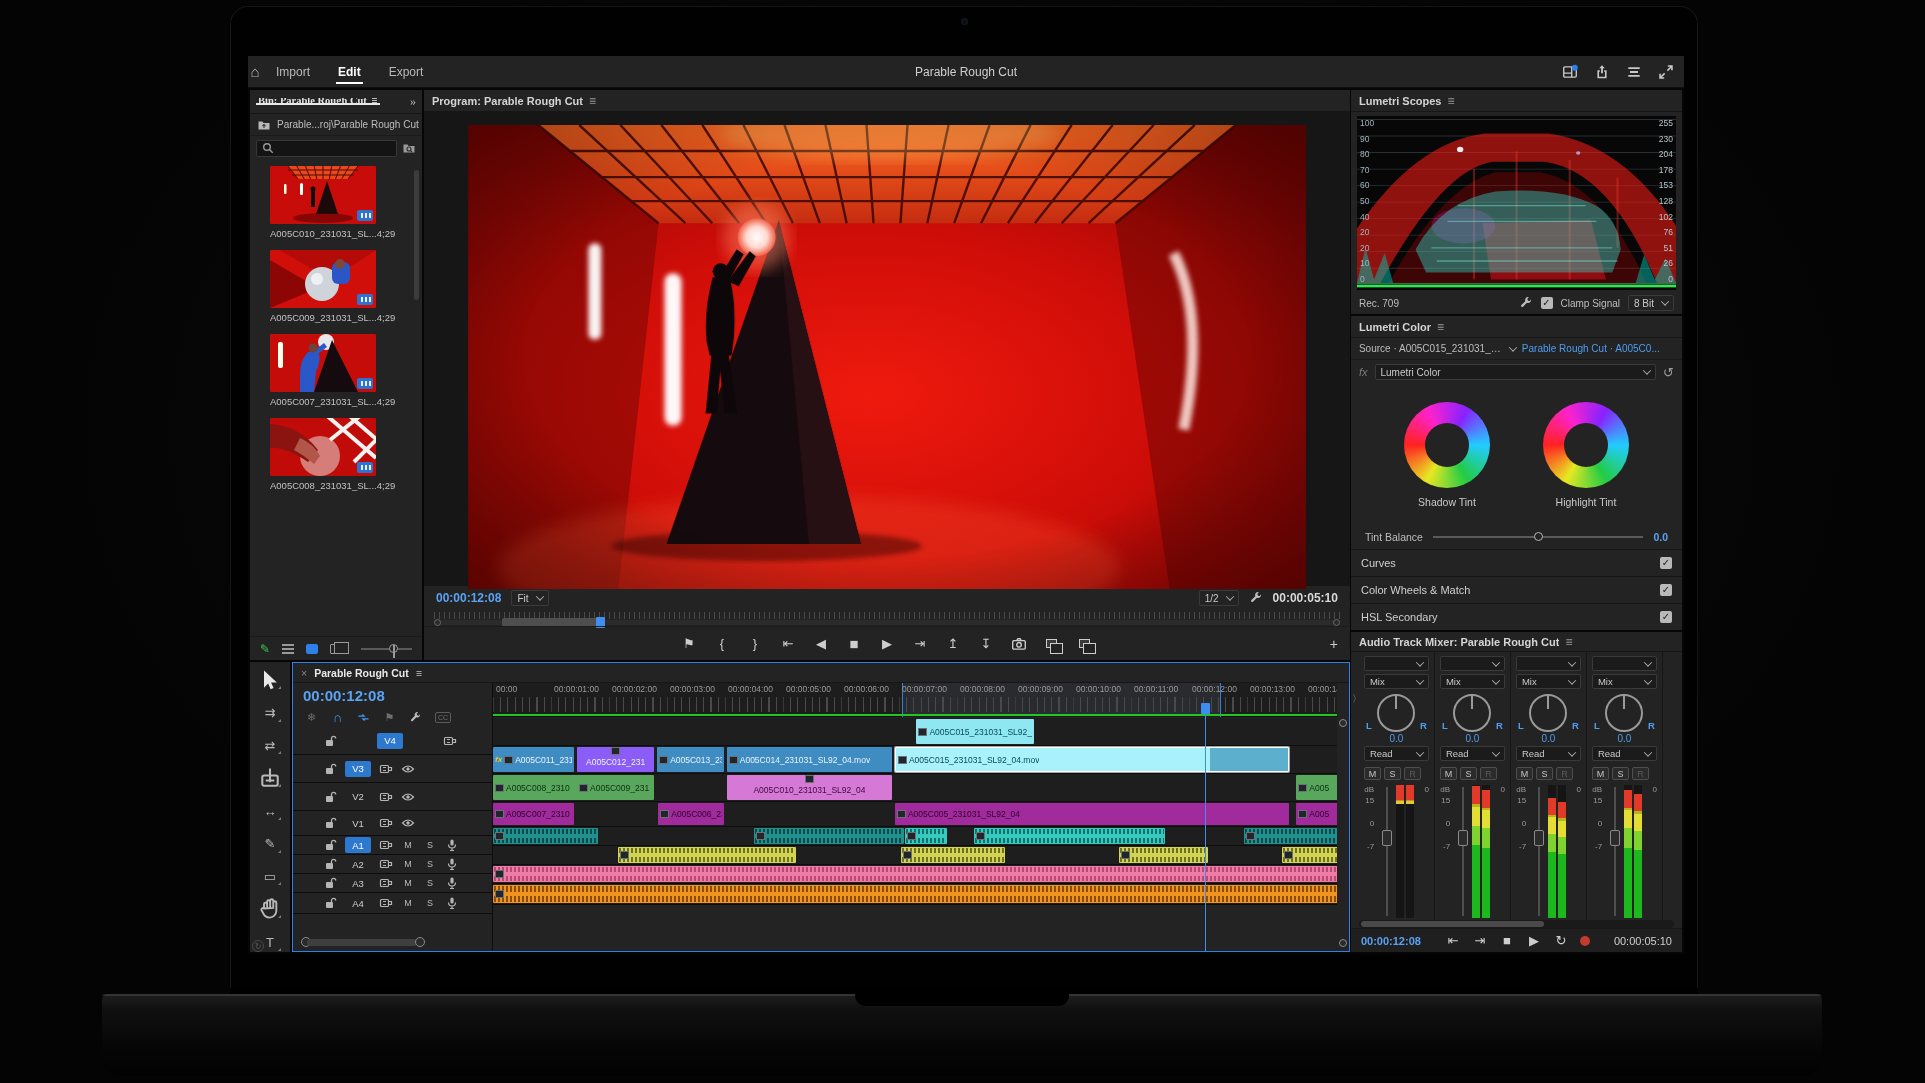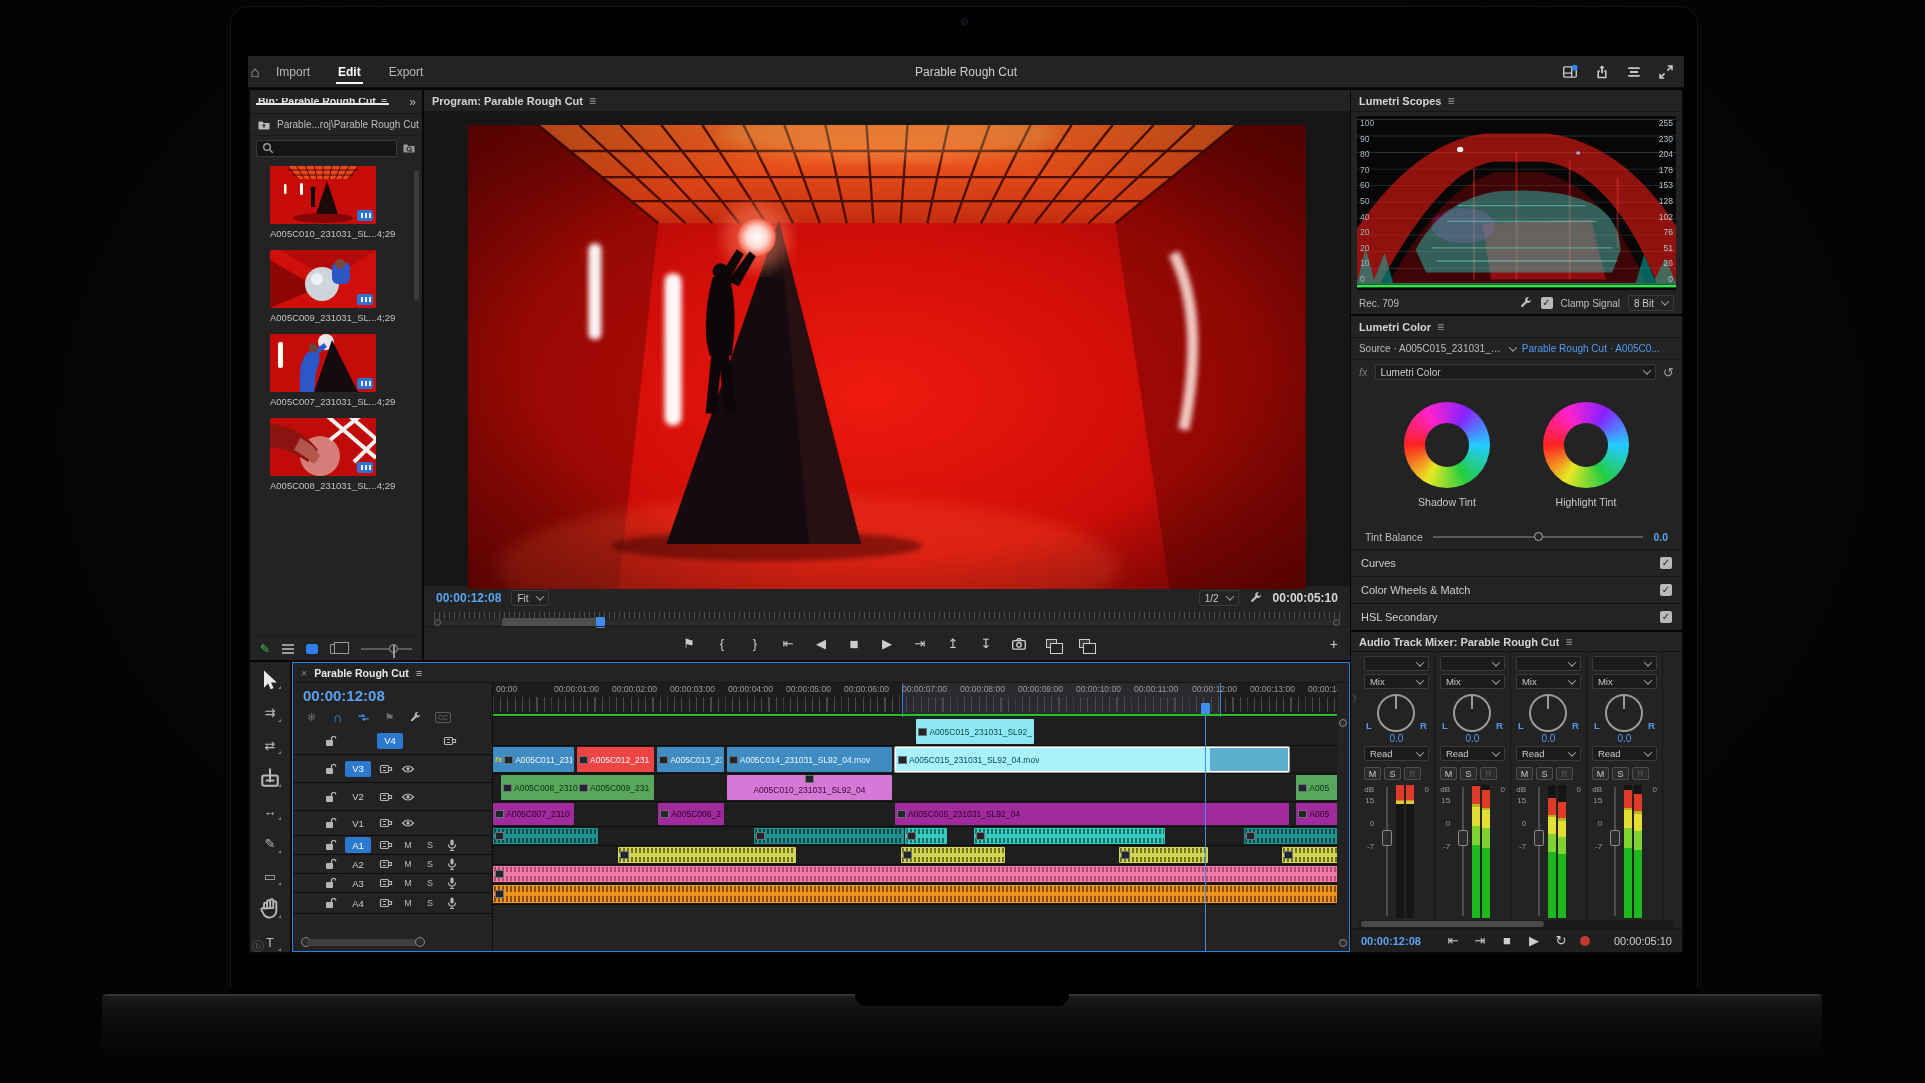--- a/index.html
+++ b/index.html
@@ -39,21 +39,21 @@
   .icn{display:inline-flex;align-items:center;justify-content:center;width:14px;height:14px;color:#b5b5b5;flex:none;}
   .icn svg{width:100%;height:100%;}
   .glyph{font-size:11px;line-height:1;}
   .chev{width:6px;height:6px;border-right:1.5px solid #a8a8a8;border-bottom:1.5px solid #a8a8a8;transform:rotate(45deg) translate(-1px,-1px);display:inline-block;flex:none;}
   .tc{color:#5aa2f2;font-weight:bold;}
   .dd{display:flex;align-items:center;background:#1b1b1b;border:1px solid #3a3a3a;border-radius:2px;padding:0 5px;height:16px;gap:6px;color:#c9c9c9;}
   .dd .lbl{flex:1;white-space:nowrap;overflow:hidden;}
 
   
   .bin{width:172px;flex:none;}
-  .bin-tabbar{height:24px;display:flex;align-items:center;padding:8px 6px;border-bottom:1px solid #161616;flex:none;}
+  .bin-tabbar{height:24px;display:flex;align-items:center;padding:8px 6px;border-bottom:1px solid #161616;flex:none;font-family:Liberation Serif, serif;}
   .bin-tab{display:flex;align-items:center;gap:5px;height:100%;border-bottom:2px solid #e8e8e8;padding:0 2px;font-size:10.5px;color:#e3e3e3;font-weight:bold;white-space:nowrap;overflow:hidden;}
   .bin-more{margin-left:auto;color:#bdbdbd;font-size:12px;}
   .bin-path{height:22px;display:flex;align-items:center;gap:6px;padding:0 7px;color:#bdbdbd;font-size:10px;border-bottom:1px solid #1a1a1a;flex:none;white-space:nowrap;overflow:hidden;}
   .bin-search{height:24px;display:flex;align-items:center;gap:5px;padding:0 6px;flex:none;}
   .search-box{flex:1;height:17px;background:#141414;border:1px solid #383838;border-radius:2px;display:flex;align-items:center;padding:0 4px;gap:4px;color:#8a8a8a;}
   .bin-list{flex:1;position:relative;overflow:hidden;padding:6px 14px 0 20px;}
   .bin-scroll{position:absolute;right:3px;top:10px;width:5px;height:130px;background:#3c3c3c;border-radius:3px;}
   .clipcard{margin-bottom:11px;}
   .thumb{position:relative;width:106px;height:58px;background:#300;overflow:hidden;border-radius:1px;}
   .thumb svg{position:absolute;inset:0;width:100%;height:100%;}
@@ -797,40 +797,40 @@
                           <span class="fmb"></span>
                           <span class="cnm">A005C015_231031_SL92_0</span>
                         </div>
                       </div>
                       <div class="lane" style="height: 28px;">
                         <div class="vclip" style="left: 0px; width: 81.36px; background: rgb(63, 140, 195); color: rgb(234, 244, 251);">
                           <span class="fxb">fx</span>
                           <span class="fmb"></span>
                           <span class="cnm">A005C011_2310</span>
                         </div>
-                        <div class="vclip" style="left: 84.1px; width: 77px; background: #ef4444; color: rgb(234, 244, 251);">
+                        <div class="vclip" style="left: 84.1px; width: 77px; background: #8b5cf6; color: rgb(234, 244, 251); flex-direction: column;">
                           <span class="fmb"></span>
                           <span class="cnm">A005C012_231</span>
                         </div>
                         <div class="vclip" style="left: 164.14px; width: 66.86px; background: rgb(63, 140, 195); color: rgb(234, 244, 251);">
                           <span class="fmb"></span>
                           <span class="cnm">A005C013_23</span>
                         </div>
                         <div class="vclip" style="left: 233.74px; width: 165.46px; background: rgb(63, 140, 195); color: rgb(234, 244, 251);">
                           <span class="fmb"></span>
                           <span class="cnm">A005C014_231031_SL92_04.mov</span>
                         </div>
                         <div class="vclip sel" style="left: 401.94px; width: 394.56px; background: rgb(170, 242, 251); color: rgb(10, 74, 88);">
                           <span class="fmb"></span>
                           <span class="cnm">A005C015_231031_SL92_04.mov</span>
                           <div class="tail" style="width: 78.3px;"></div>
                         </div>
                       </div>
                       <div class="lane" style="height: 28px;">
-                        <div class="vclip" style="left: 0px; width: 91px; background: rgb(88, 167, 93); color: rgb(14, 46, 18); margin-left: 8px;">
+                        <div class="vclip" style="left: 0px; width: 91px; background: rgb(88, 167, 93); color: rgb(14, 46, 18);">
                           <span class="fmb"></span>
                           <span class="cnm">A005C008_2310</span>
                         </div>
                         <div class="vclip" style="left: 84.1px; width: 77.3px; background: rgb(88, 167, 93); color: rgb(14, 46, 18);">
                           <span class="fmb"></span>
                           <span class="cnm">A005C009_231</span>
                         </div>
                         <div class="vclip" style="left: 233.74px; width: 165.46px; background: rgb(214, 120, 214); color: rgb(60, 10, 60); flex-direction: column;">
                           <span class="fmb"></span>
                           <span class="cnm">A005C010_231031_SL92_04</span>

